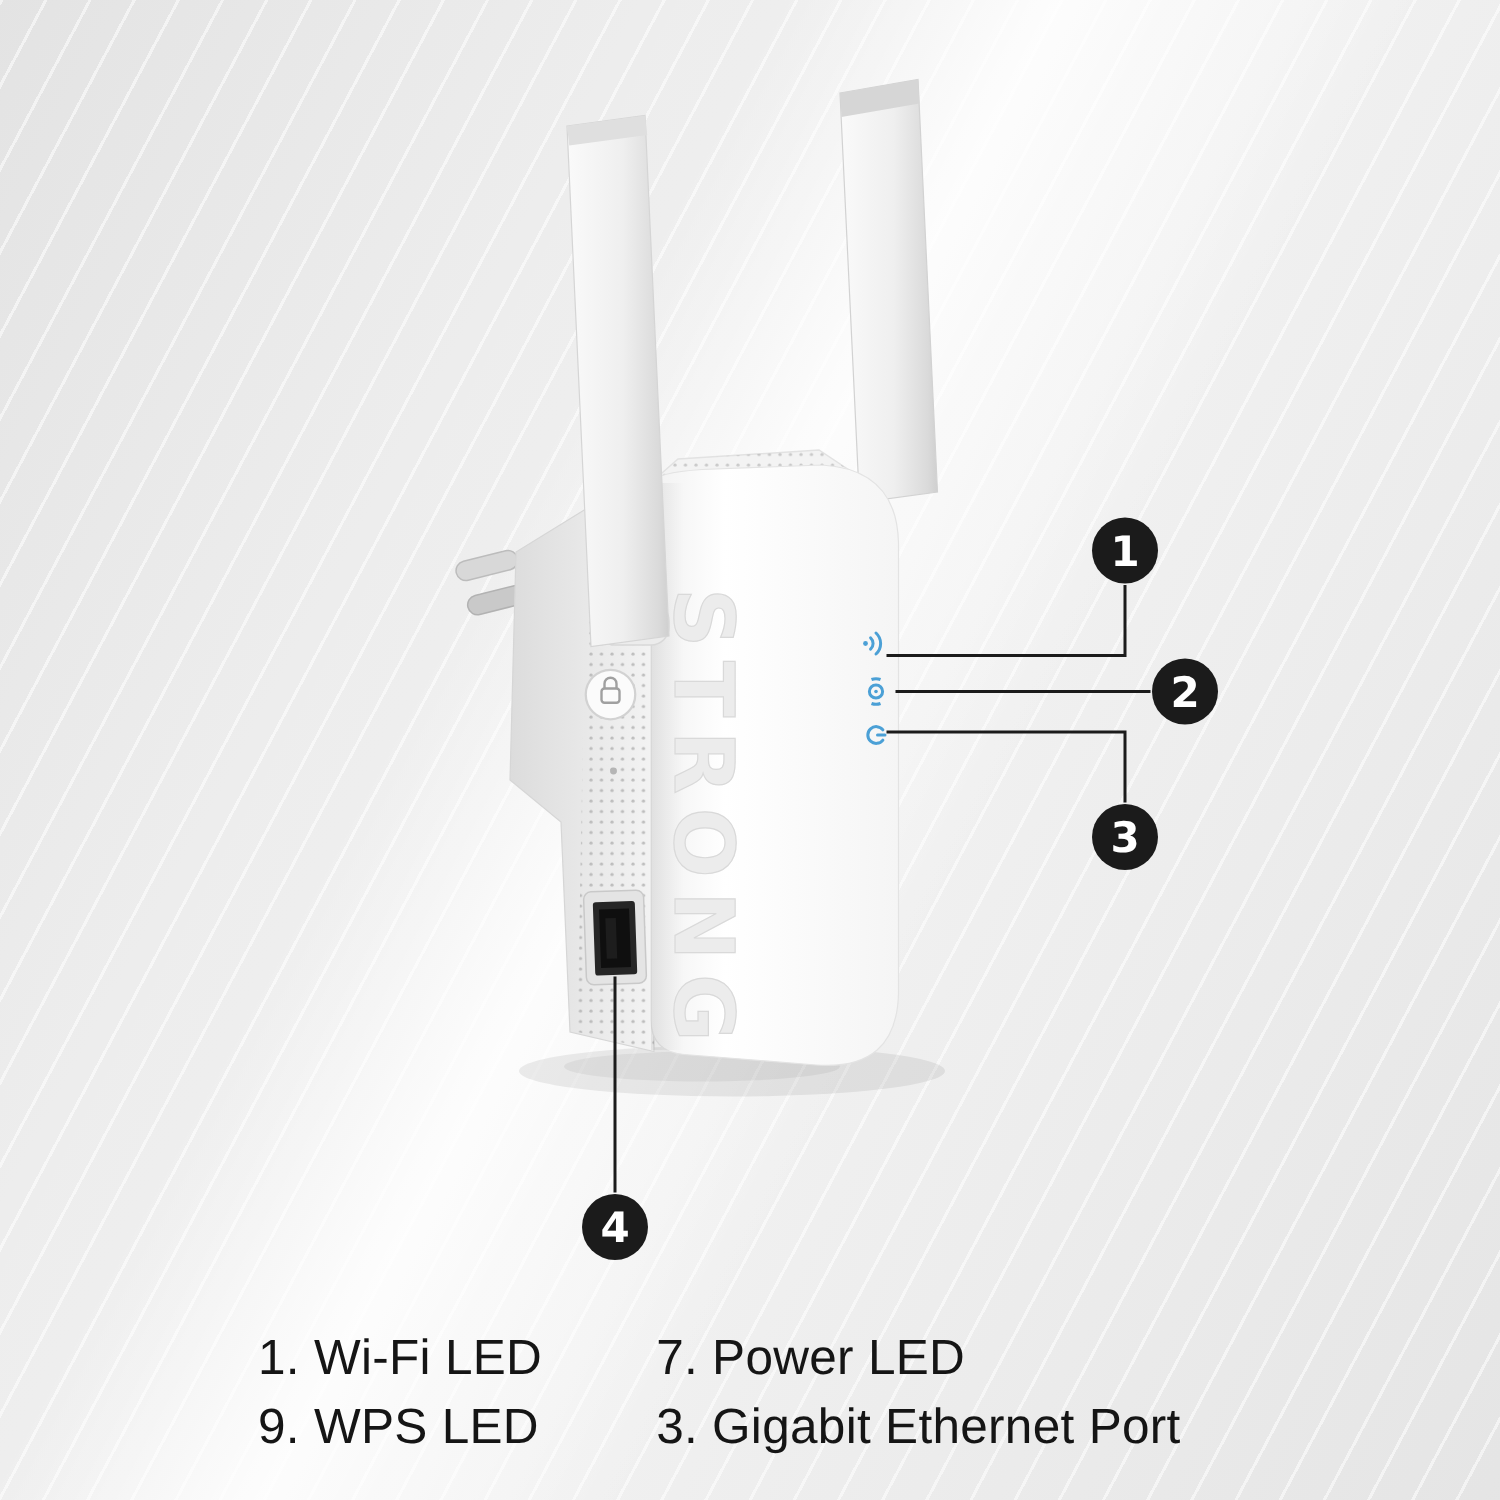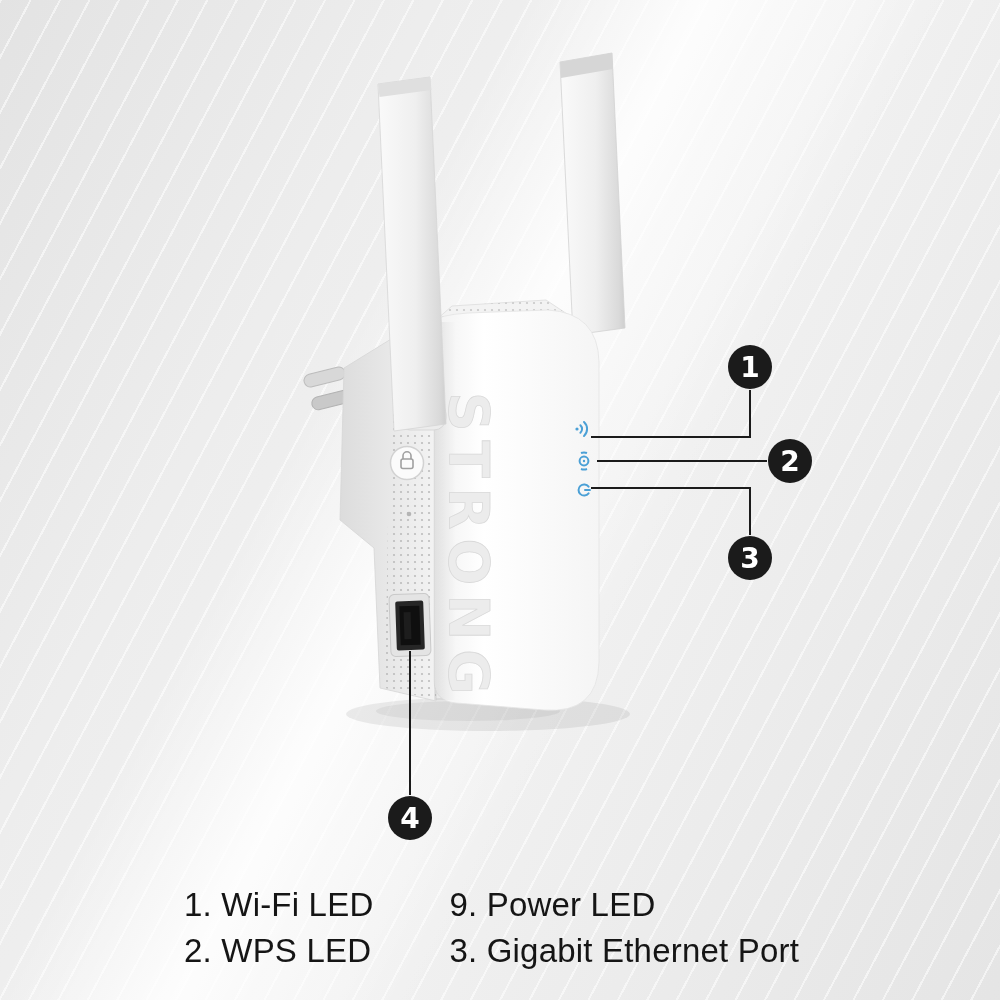--- a/index.html
+++ b/index.html
@@ -19,21 +19,21 @@
   .marker{
     position:absolute;width:44px;height:44px;border-radius:50%;
     background:#1b1b1b;color:#ffffff;
     display:flex;align-items:center;justify-content:center;
     font:bold 28px "DejaVu Sans",sans-serif;
   }
   .legend{
     position:absolute;left:172px;top:882px;
     display:flex;gap:76px;
     font:400 33px/46px "Liberation Sans",sans-serif;
-    color:#151515;letter-spacing:0.2px;margin-left:12px;
+    color:#151515;letter-spacing:0.2px;
   }
   .legend-col{display:flex;flex-direction:column;}
 </style>
 </head>
 <body>
 
 <div class="scene">
 
   <svg class="device-svg" width="1000" height="1000" viewBox="0 0 1000 1000">
     <defs>
@@ -144,21 +144,21 @@
   <div class="marker" style="left:728px;top:536px;">
     <span>3</span>
   </div>
   <div class="marker" style="left:388px;top:796px;">
     <span>4</span>
   </div>
 
   <div class="legend">
     <div class="legend-col">
       <span>1. Wi-Fi LED</span>
-      <span>2. WPS LED</span>
+      <span>9. WPS LED</span>
     </div>
     <div class="legend-col">
-      <span>9. Power LED</span>
+      <span>7. Power LED</span>
       <span>3. Gigabit Ethernet Port</span>
     </div>
   </div>
 
 </div>
 
 </body></html>

